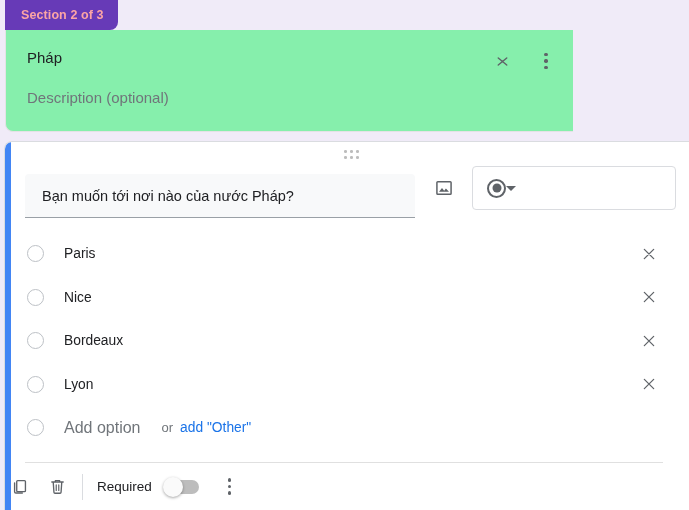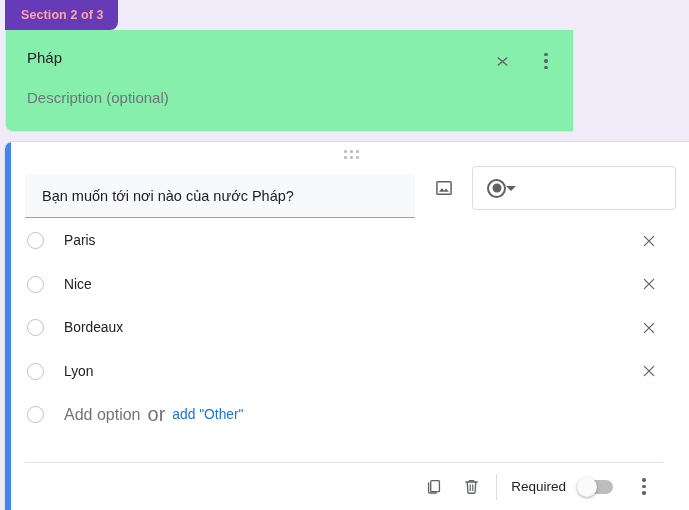--- a/index.html
+++ b/index.html
@@ -207,21 +207,21 @@
     height: 0;
     border-left: 5px solid transparent;
     border-right: 5px solid transparent;
     border-top: 5px solid #5f6368;
   }
 
   
   .options {
     position: absolute;
     left: 0;
-    top: 219px;
+    top: 232px;
     width: 685px;
   }
   .option-row {
     position: relative;
     height: 43.5px;
     display: flex;
     align-items: center;
   }
   .option-radio {
     margin-left: 27px;
@@ -236,22 +236,22 @@
     margin-left: 20px;
     font-size: 13.8px;
     color: #202124;
   }
   .option-placeholder {
     margin-left: 20px;
     font-size: 16px;
     color: #70757a;
   }
   .option-or {
-    margin-left: 7px;
-    font-size: 20px;
+    margin-left: 21px;
+    font-size: 13px;
     color: #70757a;
   }
   .option-other-link {
     margin-left: 7px;
     font-size: 13.8px;
     color: #1a73e8;
     cursor: pointer;
   }
   .option-remove {
     position: absolute;
@@ -276,21 +276,21 @@
     background: #e0e0e0;
   }
   .footer-toolbar {
     position: absolute;
     left: 0;
     top: 463px;
     width: 685px;
     height: 47px;
     display: flex;
     align-items: center;
-    justify-content: flex-end;
+    justify-content: flex-start;
     padding-right: 22px;
     box-sizing: border-box;
     gap: 0;
   }
   .footer-icon {
     width: 38px;
     height: 38px;
     display: flex;
     align-items: center;
     justify-content: center;

